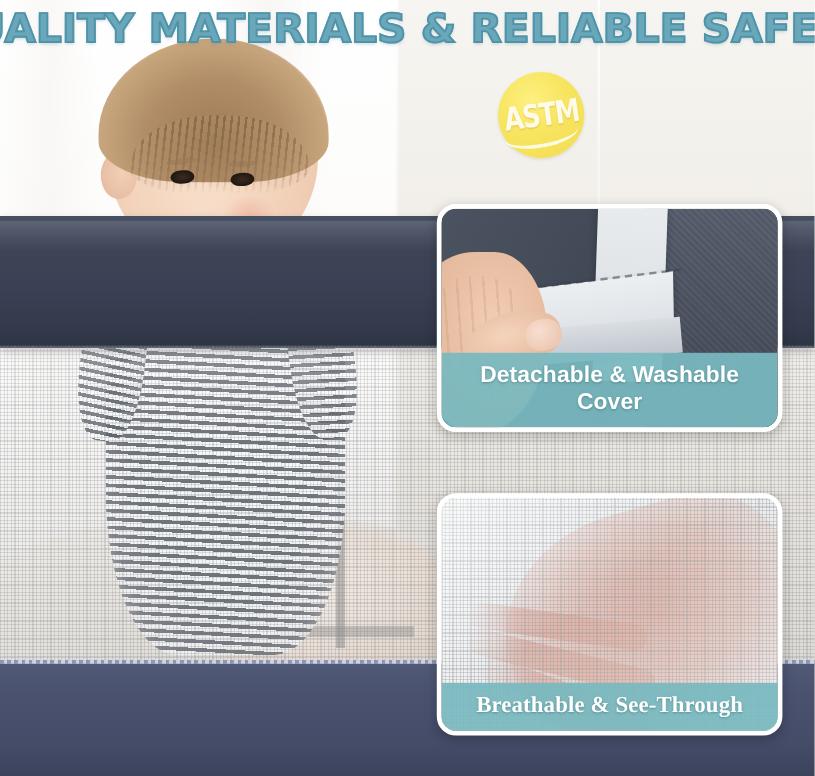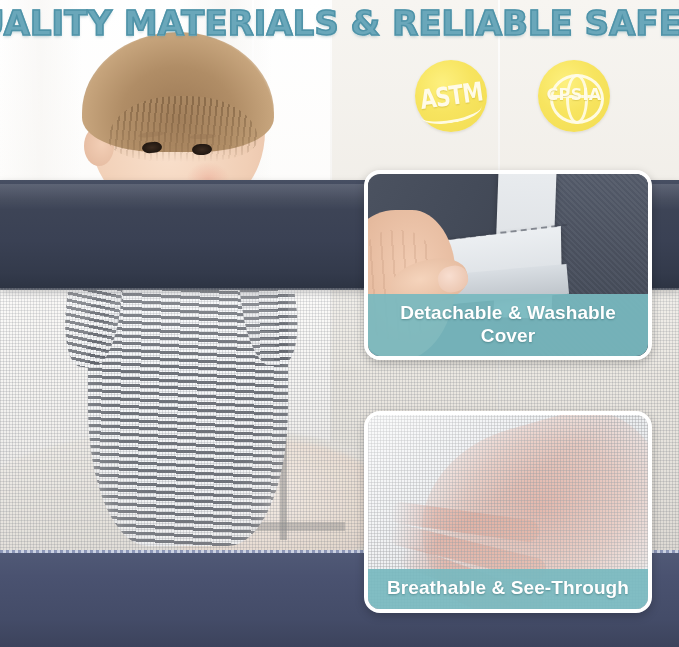--- a/index.html
+++ b/index.html
@@ -208,21 +208,21 @@
     font-family:"DejaVu Sans", sans-serif;
     text-shadow:0 1px 1px rgba(200,180,60,.5);
   }
 
   
   .panel{
     position:absolute;border:4px solid #ffffff;border-radius:16px;
     overflow:hidden;box-shadow:0 3px 10px rgba(0,0,0,.22);z-index:8;
   }
   .panel-top{left:364px;top:170px;width:280px;height:182px;}
-  .panel-bottom{left:364px;top:411px;width:280px;height:194px;}
+  .panel-bottom{left:364px;top:411px;width:280px;height:194px;font-family:Liberation Serif, serif;}
 
   .panel-media{position:absolute;left:0;top:0;width:100%;height:100%;}
 
   
   .cover-photo{
     background:linear-gradient(120deg,#4b5260 0%,#444b59 30%,#3d4350 60%,#474e5c 100%);
   }
   .cover-fabric-r{
     position:absolute;right:0;top:0;width:110px;height:100%;
     background:
@@ -358,28 +358,20 @@
 
   <div class="header">
     <div class="headline">QUALITY MATERIALS &amp; RELIABLE SAFETY</div>
   </div>
 
   <div class="badges">
     <div class="badge astm">
       <span class="badge-astm-text">ASTM</span>
       <span class="astm-swoosh"></span>
     </div>
-    <div class="badge cpsia">
-      <div class="cpsia-inner">
-        <span class="globe-ring"></span>
-        <span class="globe-merid"></span>
-        <span class="globe-line"></span>
-        <span class="cpsia-text">CPSIA</span>
-      </div>
-    </div>
   </div>
 
   <div class="panel panel-top">
     <div class="panel-media cover-photo">
       <div class="cover-fabric-r"></div>
       <div class="cover-white-strip"></div>
       <div class="cover-flap"></div>
       <div class="cover-flap2"></div>
       <div class="cover-stitch"></div>
       <div class="cover-hand"></div>

